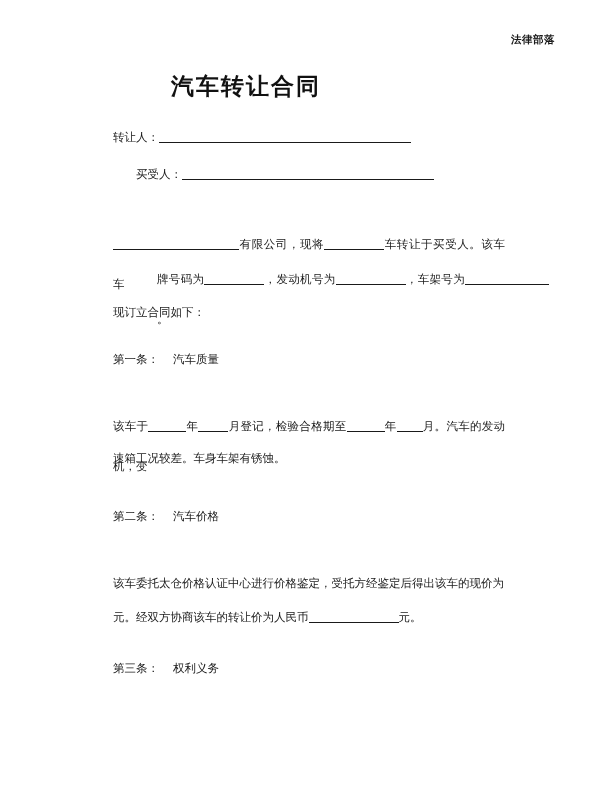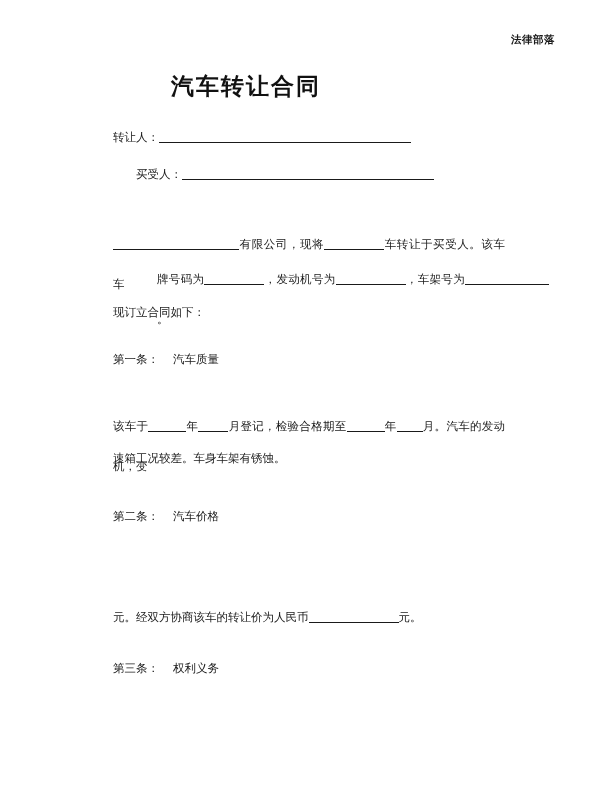--- a/index.html
+++ b/index.html
@@ -123,20 +123,21 @@
   <div class="para" style="top:406px;">
     <span>该车于</span><span class="blank u-38"></span><span>年</span><span class="blank u-30"></span><span>月登记，检验合格期至</span><span class="blank u-38"></span><span>年</span><span class="blank u-26"></span><span>月。汽车的发动机，变</span>
   </div>
 
   <div class="para" style="top:438px;">速箱工况较差。车身车架有锈蚀。</div>
 
   <div class="section-head" style="top:509px;">
     <span>第二条：</span><span class="sec-sp"></span><span>汽车价格</span>
   </div>
 
+  <div class="para" style="top:563px;">该车委托太仓价格认证中心进行价格鉴定，受托方经鉴定后得出该车的现价为</div>
 
   <div class="para" style="top:597px;">
     <span>元。经双方协商该车的转让价为人民币</span><span class="blank u-90"></span><span>元。</span>
   </div>
 
   <div class="section-head" style="top:661px;text-align:right;">
     <span>第三条：</span><span class="sec-sp"></span><span>权利义务</span>
   </div>
 
 </div>

